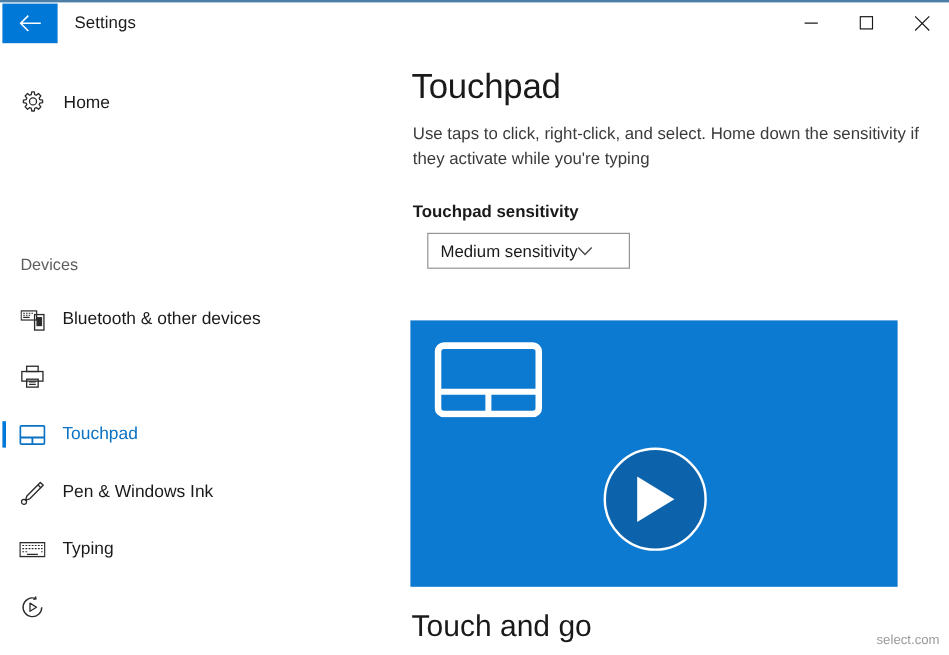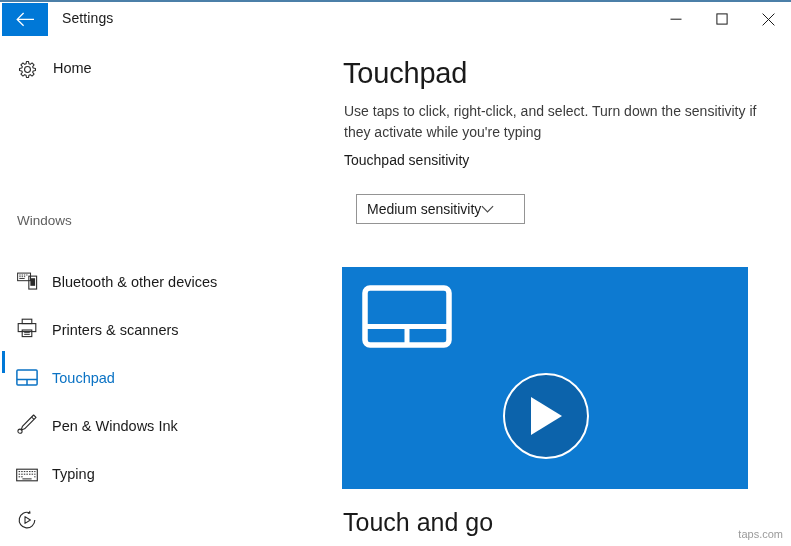--- a/index.html
+++ b/index.html
@@ -70,21 +70,21 @@
     left: 0; top: 36px;
     width: 325px;
     height: 510px;
     background: #ffffff;
   }
   .home-row {
     position: absolute;
     left: 0; top: 22px;
     width: 325px; height: 34px;
     display: flex;
-    align-items: flex-start;
+    align-items: flex-end;
     cursor: pointer;
   }
   .home-icon {
     width: 24px;
     margin-left: 15px;
     display: flex;
     align-items: center;
     justify-content: center;
   }
   .home-label {
@@ -129,21 +129,21 @@
   }
   .nav-list {
     position: absolute;
     left: 0; top: 204px;
     width: 325px;
   }
   .nav-item {
     position: relative;
     height: 48px;
     display: flex;
-    align-items: flex-end;
+    align-items: center;
     cursor: pointer;
   }
   .nav-item .sel-bar {
     position: absolute;
     left: 2px; top: 13px;
     width: 3px; height: 22px;
     background: transparent;
   }
   .nav-item.selected .sel-bar { background: #0078d7; }
   .nav-icon {
@@ -180,23 +180,24 @@
   .page-desc {
     position: absolute;
     left: 19px; top: 63px;
     width: 440px;
     font-size: 14px;
     line-height: 21px;
     color: #3b3b3b;
   }
   .section-label {
     position: absolute;
-    left: 19px; top: 114px;
+    left: 19px; top: 130px;
     font-size: 14px;
     color: #1a1a1a;
+    font-weight: bold;
   }
   .dropdown {
     position: absolute;
     left: 19px; top: 156px;
     width: 169px; height: 30px;
     border: 1px solid #949494;
     box-sizing: border-box;
     background: #ffffff;
     display: flex;
     align-items: center;
@@ -290,21 +291,21 @@
       <span class="home-icon">
         <svg width="19" height="19" viewBox="0 0 20 20">
           <circle cx="10" cy="10" r="3.1" fill="none" stroke="#2b2b2b" stroke-width="1.15"></circle>
           <path d="M10 1.6 L11.1 1.6 L11.5 4.0 L12.9 4.6 L14.8 3.1 L16.9 5.2 L15.4 7.1 L16.0 8.5 L18.4 8.9 L18.4 11.1 L16.0 11.5 L15.4 12.9 L16.9 14.8 L14.8 16.9 L12.9 15.4 L11.5 16.0 L11.1 18.4 L8.9 18.4 L8.5 16.0 L7.1 15.4 L5.2 16.9 L3.1 14.8 L4.6 12.9 L4.0 11.5 L1.6 11.1 L1.6 8.9 L4.0 8.5 L4.6 7.1 L3.1 5.2 L5.2 3.1 L7.1 4.6 L8.5 4.0 L8.9 1.6 Z" fill="none" stroke="#2b2b2b" stroke-width="1.15" stroke-linejoin="round"></path>
         </svg>
       </span>
       <span class="home-label">Home</span>
     </div>
 
 
-    <div class="category-header">Windows</div>
+    <div class="category-header">Devices</div>
 
     <div class="nav-list">
 
       <div class="nav-item">
         <span class="sel-bar"></span>
         <span class="nav-icon">
           <svg width="21" height="19" viewBox="0 0 22 20">
             <rect x="0.6" y="2.2" width="13.6" height="8.0" fill="none" stroke="currentColor" stroke-width="1.05"></rect>
             <path d="M2.4 4.2 h1.4 M4.8 4.2 h1.4 M7.2 4.2 h1.4 M9.6 4.2 h1.4 M2.4 6.0 h1.4 M4.8 6.0 h1.4 M7.2 6.0 h1.4 M2.4 7.9 h5.6" stroke="currentColor" stroke-width="0.95"></path>
             <rect x="12.4" y="5.4" width="8.2" height="13.6" fill="none" stroke="currentColor" stroke-width="1.15"></rect>
@@ -317,21 +318,20 @@
       <div class="nav-item">
         <span class="sel-bar"></span>
         <span class="nav-icon">
           <svg width="20" height="20" viewBox="0 0 20 20">
             <rect x="5.2" y="1.2" width="9.6" height="4.4" fill="none" stroke="currentColor" stroke-width="1.1"></rect>
             <rect x="1.2" y="5.6" width="17.6" height="8.0" fill="none" stroke="currentColor" stroke-width="1.1"></rect>
             <rect x="5.2" y="12.0" width="9.6" height="6.6" fill="none" stroke="currentColor" stroke-width="1.1"></rect>
             <path d="M7.2 14.3 h5.6 M7.2 16.3 h5.6" stroke="currentColor" stroke-width="1"></path>
           </svg>
         </span>
-        <span class="nav-label">Printers &amp; scanners</span>
       </div>
 
 
       <div class="nav-item selected">
         <span class="sel-bar"></span>
         <span class="nav-icon">
           <svg width="22" height="17" viewBox="0 0 22 17">
             <rect x="0.9" y="0.9" width="20.2" height="15.2" rx="1" fill="none" stroke="currentColor" stroke-width="1.5"></rect>
             <path d="M0.9 10.6 H21.1 M11.0 10.6 V16.1" stroke="currentColor" stroke-width="1.5"></path>
           </svg>
@@ -376,21 +376,21 @@
         </span>
 
       </div>
 
     </div>
   </div>
 
   <div class="content">
 
     <div class="page-title">Touchpad</div>
-    <div class="page-desc">Use taps to click, right-click, and select. Turn down the sensitivity if they activate while you're typing</div>
+    <div class="page-desc">Use taps to click, right-click, and select. Home down the sensitivity if they activate while you're typing</div>
 
     <div class="section-label">Touchpad sensitivity</div>
 
     <div class="dropdown">
       <span class="dropdown-value">Medium sensitivity</span>
       <span class="dropdown-chevron">
         <svg width="13" height="9" viewBox="0 0 13 9">
           <path d="M0.9 1.2 L6.5 7.0 L12.1 1.2" fill="none" stroke="#4a4a4a" stroke-width="1.15"></path>
         </svg>
       </span>
@@ -407,15 +407,15 @@
         <svg width="38" height="42" viewBox="0 0 38 42">
           <path d="M4 2 L35 21 L4 40 Z" fill="#ffffff"></path>
         </svg>
       </span>
     </div>
 
     <div class="video-caption">Touch and go</div>
 
   </div>
 
-  <div class="watermark">taps.com</div>
+  <div class="watermark">select.com</div>
 
 </div>
 
 </body></html>

